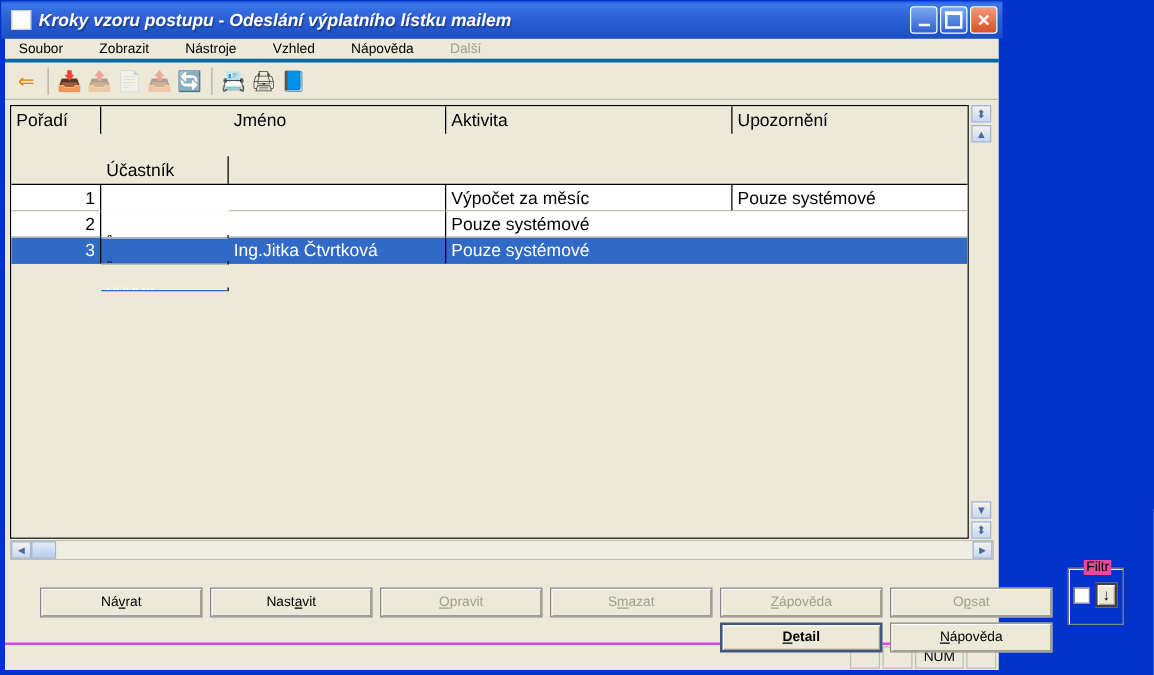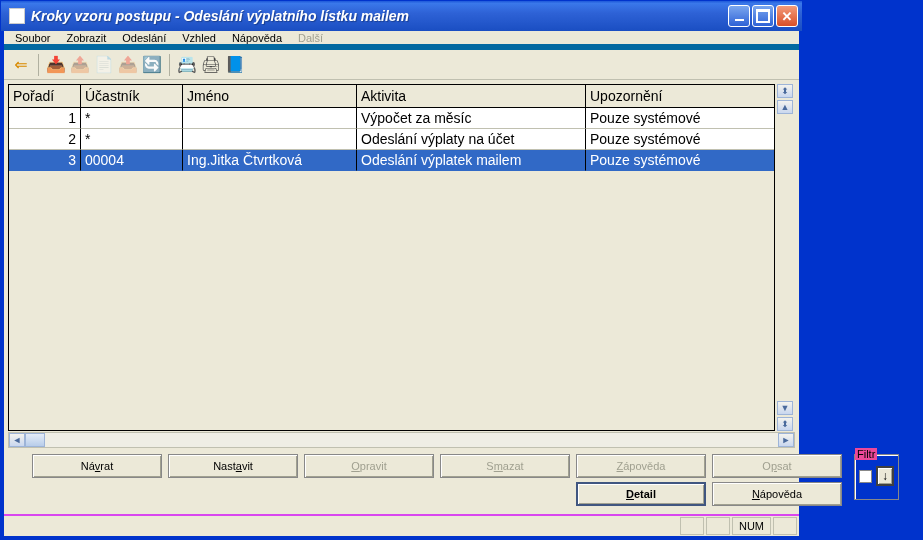--- a/index.html
+++ b/index.html
@@ -61,23 +61,23 @@
   position: absolute;
   top: 30px; left: 3px; right: 3px; bottom: 3px;
   background: #ece9d8;
   display: flex;
   flex-direction: column;
 }
 .menubar {
   height: 19px;
   display: flex;
   align-items: center;
-  gap: 2px;
+  gap: 15px;
   padding: 0 4px;
-  border-bottom: 6px solid #0369a1;
+  border-bottom: 3px solid #0369a1;
 }
 .menu-item {
   padding: 1px 7px;
   color: #000;
 }
 .menu-item.disabled { color: #a0a090; }
 .toolbar {
   height: 30px;
   display: flex;
   align-items: center;
@@ -121,21 +121,21 @@
   border-right: 1px solid #000;
   padding: 2px 4px;
   font-size: 14px;
   font-family: Arial, sans-serif;
   height: 22px;
   display: flex;
   align-items: center;
 }
 .gh:last-child { border-right: none; }
 .c-poradi { width: 72px; justify-content: flex-start; }
-.c-ucastnik { width: 102px; }
+.c-ucastnik { width: 102px; margin-top: 40px; }
 .c-jmeno { width: 174px; }
 .c-aktivita { width: 229px; }
 .c-upozorneni { flex: 1; }
 .grid-body { flex: 1; background: #ece9d8; }
 .row {
   display: flex;
   background: #fff;
   height: 21px;
   font-size: 14px;
   font-family: Arial, sans-serif;
@@ -197,20 +197,21 @@
 }
 .wbtn {
   height: 24px;
   background: #ece9d8;
   border: 1px solid #888;
   box-shadow: inset 1px 1px 0 #fff, inset -1px -1px 0 #a0a090;
   font-size: 11px;
   display: flex;
   align-items: center;
   justify-content: center;
+  margin-top: 16px;
 }
 .wbtn.disabled { color: #a0a090; }
 .wbtn.default {
   border: 2px solid #405680;
   box-shadow: inset 1px 1px 0 #fff, inset -1px -1px 0 #a0a090;
 }
 .u { text-decoration: underline; }
 .filter-box {
   border: 1px solid #888;
   box-shadow: inset 1px 1px 0 #fff;
@@ -218,21 +219,21 @@
   margin-left: 6px;
   position: relative;
   height: 46px;
   width: 50px;
   display: flex;
   align-items: center;
   gap: 4px;
 }
 .filter-box .legend {
   position: absolute;
-  top: -7px; left: 0;
+  top: -7px; left: 12px;
   background: #ec4899;
   padding: 0 2px;
   font-size: 11px;
 }
 .chk {
   width: 13px; height: 13px;
   background: #fff;
   border: 1px solid #888;
 }
 .drop-btn {
@@ -274,21 +275,21 @@
       <div class="win-btn max"></div>
       <div class="win-btn close">✕</div>
     </div>
   </div>
 
   <div class="client">
 
     <div class="menubar">
       <div class="menu-item">Soubor</div>
       <div class="menu-item">Zobrazit</div>
-      <div class="menu-item">Odeslání</div>
+      <div class="menu-item">Nástroje</div>
       <div class="menu-item">Vzhled</div>
       <div class="menu-item">Nápověda</div>
       <div class="menu-item disabled">Další</div>
     </div>
 
     <div class="toolbar" id="toolbar">
         <div class="tb-btn" style="color: rgb(216, 138, 0);">⇐</div>
         <div class="tb-sep"></div>
         <div class="tb-btn" style="color: rgb(42, 106, 194);">📥</div>
         <div class="tb-btn disabled">📤</div>
@@ -316,28 +317,26 @@
                 <div class="cell c-poradi">1</div>
                 <div class="cell c-ucastnik">*</div>
                 <div class="cell c-jmeno"></div>
                 <div class="cell c-aktivita">Výpočet za měsíc</div>
                 <div class="cell c-upozorneni">Pouze systémové</div>
               </div>
               <div class="row">
                 <div class="cell c-poradi">2</div>
                 <div class="cell c-ucastnik">*</div>
                 <div class="cell c-jmeno"></div>
-                <div class="cell c-aktivita">Odeslání výplaty na účet</div>
                 <div class="cell c-upozorneni">Pouze systémové</div>
               </div>
               <div class="row selected">
                 <div class="cell c-poradi">3</div>
                 <div class="cell c-ucastnik">00004</div>
                 <div class="cell c-jmeno">Ing.Jitka Čtvrtková</div>
-                <div class="cell c-aktivita">Odeslání výplatek mailem</div>
                 <div class="cell c-upozorneni">Pouze systémové</div>
               </div>
             </div>
         </div>
 
         <div class="vscrolls">
           <div class="sb-btn">⬍</div>
           <div class="sb-btn">▲</div>
           <div class="vspacer"></div>
           <div class="sb-btn">▼</div>

